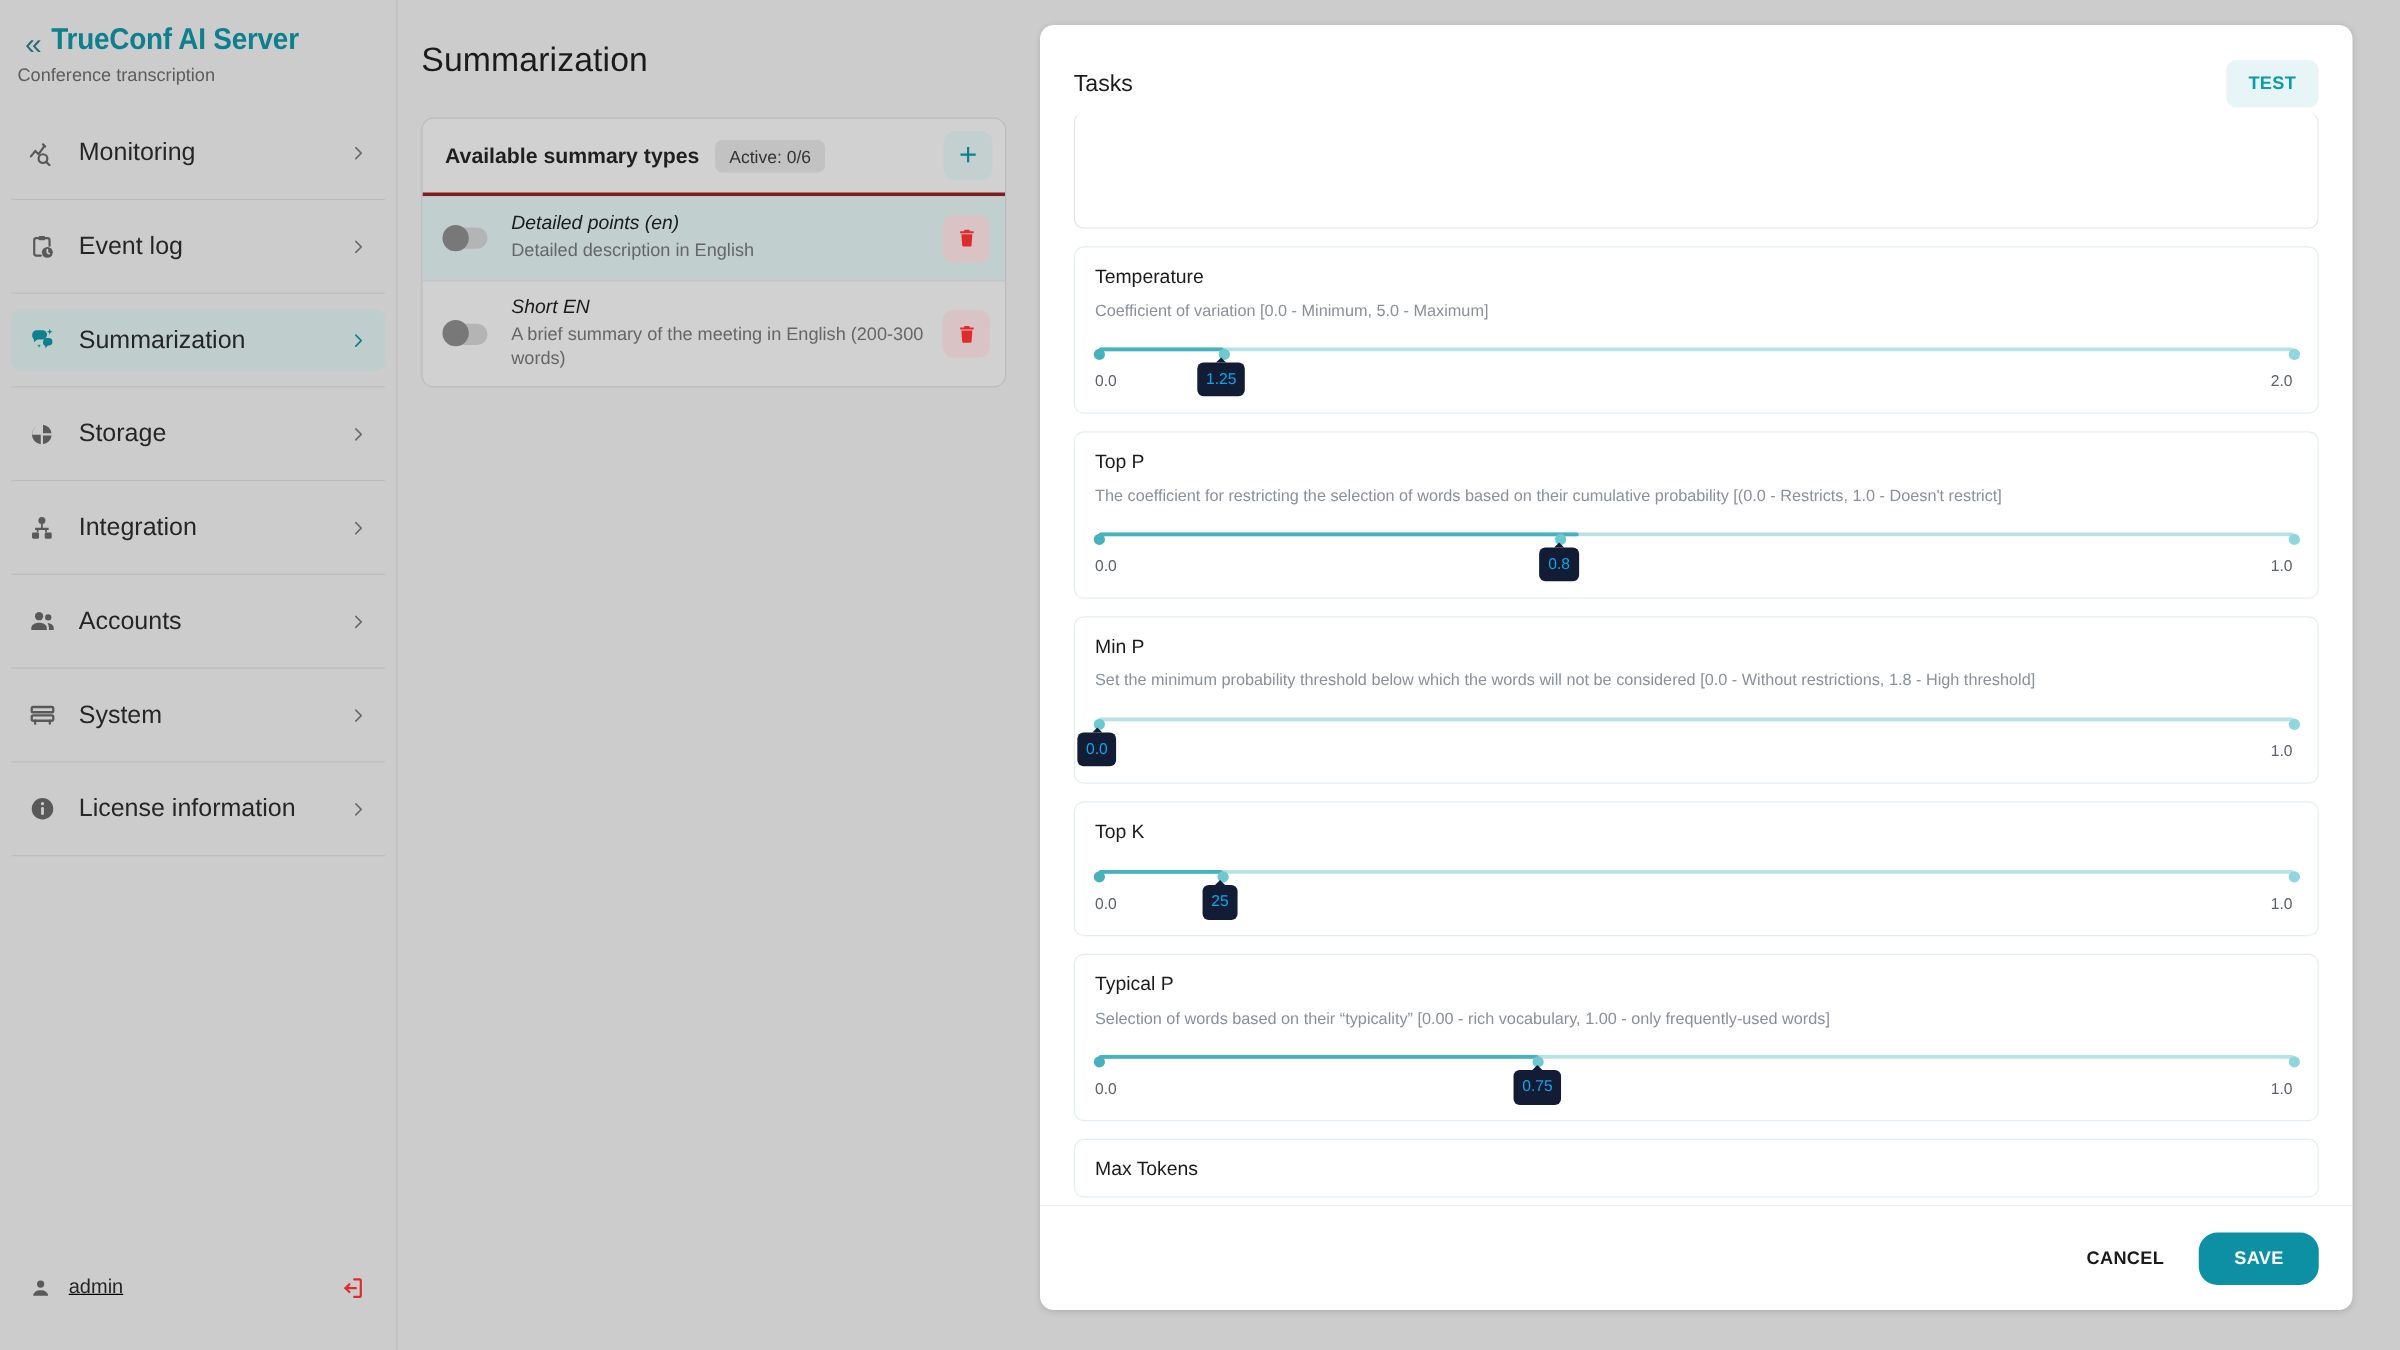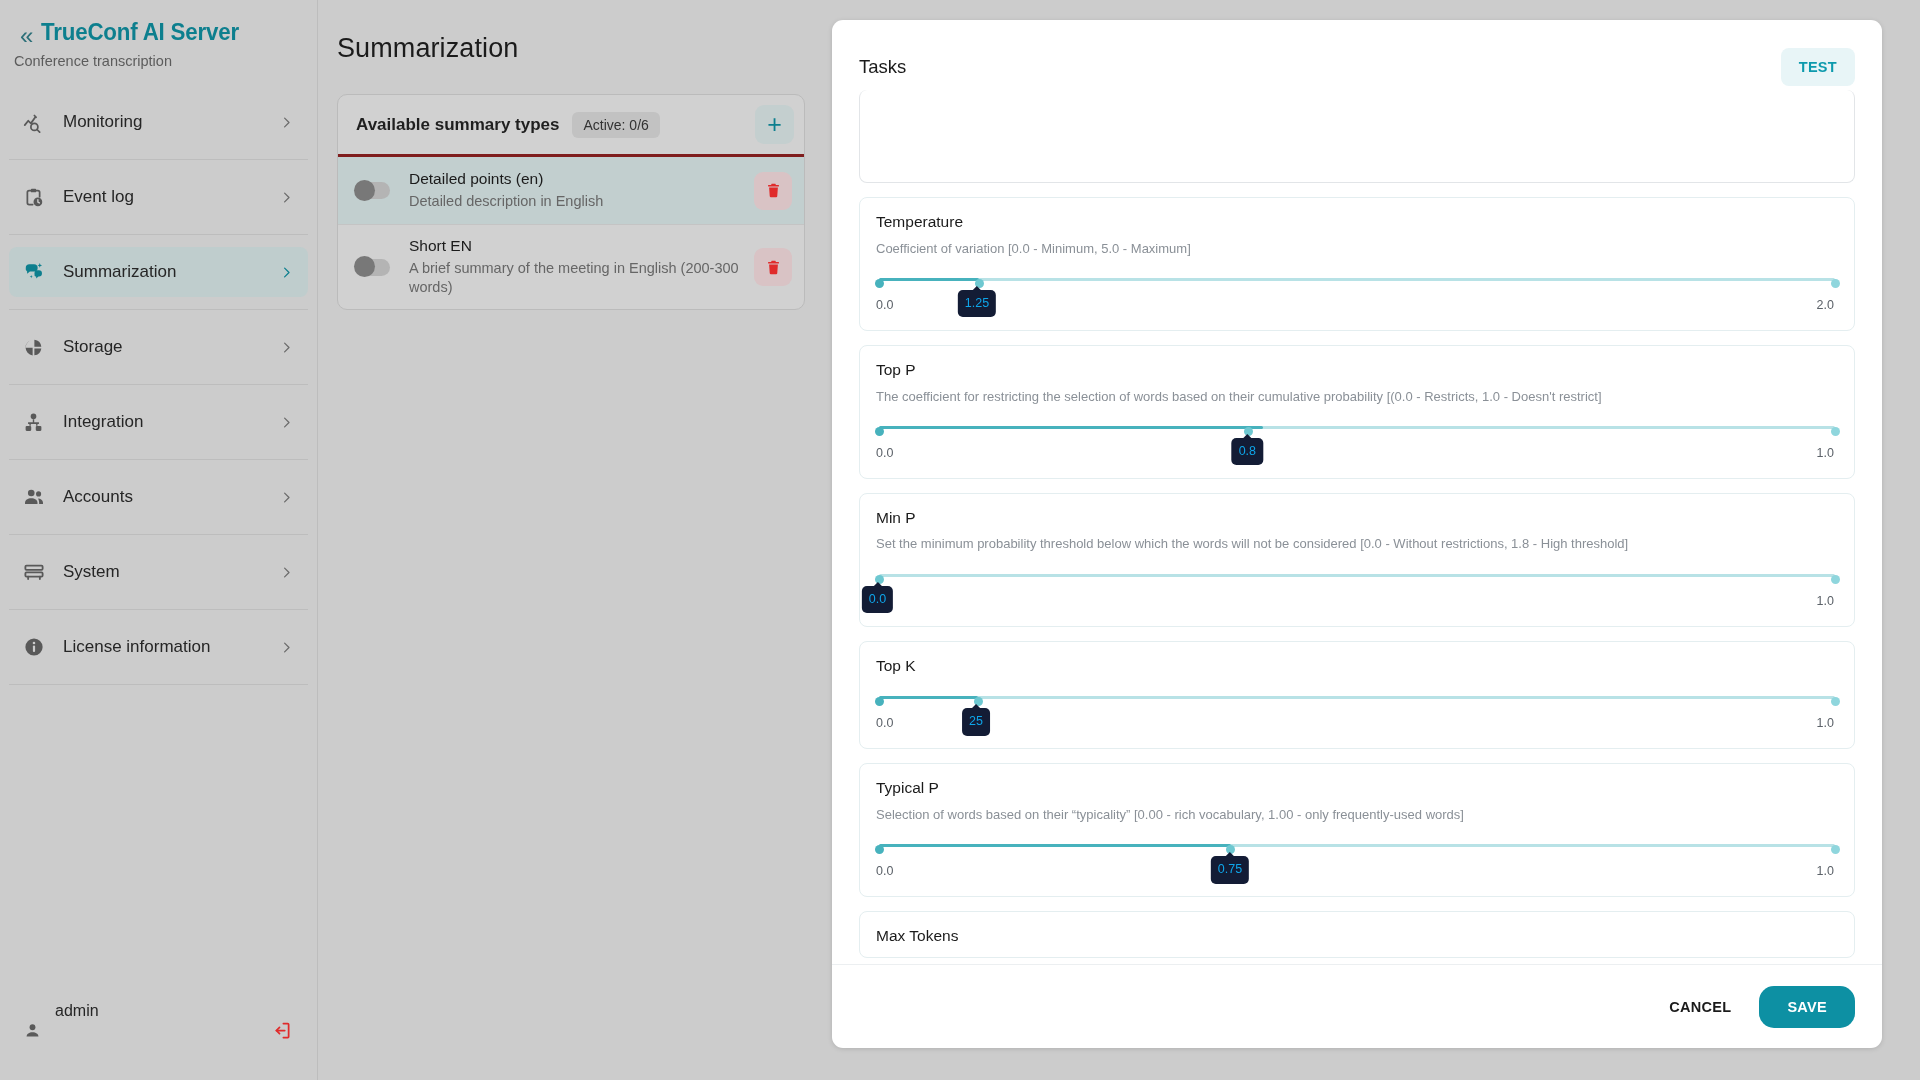--- a/index.html
+++ b/index.html
@@ -36,29 +36,29 @@
 
   .nav { margin-top: 28px; }
   .nav-item {
     display: flex; align-items: center;
     height: 50px; margin: 0 9px; padding: 0 14px;
     border-radius: 8px; cursor: pointer; position: relative;
   }
   .nav-item.active { background: #bfcdcd; }
   .nav-ico { width: 30px; display: flex; align-items: center; justify-content: flex-start; color: #595959; }
   .nav-item.active .nav-ico { color: #0d7f8e; }
-  .nav-label { font-size: 17px; color: #262626; flex: 1; padding-left: 10px; }
+  .nav-label { font-size: 20px; color: #262626; flex: 1; padding-left: 10px; }
   .nav-chevron { color: #6b6b6b; display: flex; align-items: center; }
   .nav-item.active .nav-chevron { color: #0d7f8e; }
   .nav-divider { height: 1px; background: #bdbdbd; margin: 12px 9px; }
 
   .sidebar-spacer { flex: 1; }
   .sidebar-footer {
-    display: flex; height: 56px;
-    padding: 0 24px; margin-bottom: 22px;
+    display: flex; align-items: center; height: 56px;
+    padding: 0 24px; margin-bottom: 22px; text-decoration: underline;
   }
   .sf-ico { color: #5a5a5a; display: flex; align-items: center; }
   .sf-name { font-size: 16px; color: #262626; padding-left: 14px; flex: 1; }
   .sf-logout { color: #e02b2b; display: flex; align-items: center; cursor: pointer; }
 
   
   .main { flex: 1; position: relative; padding: 20px 0 0 0; }
   .page-title {
     font-size: 27px; color: #1b1b1b; font-weight: 400;
     padding: 13px 0 0 19px; letter-spacing: 0.1px;
@@ -93,21 +93,21 @@
   .sum-row.selected { background: #c2cfcf; }
   .toggle {
     width: 34px; height: 17px; border-radius: 9px; background: #b4b4b4;
     position: relative; flex: 0 0 34px; cursor: pointer;
   }
   .toggle .knob {
     position: absolute; left: -2px; top: -2.5px;
     width: 21px; height: 21px; border-radius: 50%; background: #787878;
   }
   .sum-text { flex: 1; padding-left: 19px; padding-right: 12px; }
-  .sum-title { font-size: 15.5px; color: #1b1b1b; line-height: 1.35; }
+  .sum-title { font-size: 15.5px; color: #1b1b1b; line-height: 1.35; font-style: italic; }
   .sum-desc { font-size: 14.5px; color: #666; line-height: 1.35; padding-top: 2px; }
   .del-btn {
     width: 38px; height: 38px; border-radius: 9px; background: #d9c3c5;
     display: flex; align-items: center; justify-content: center;
     cursor: pointer; flex: 0 0 38px;
   }
 
   
   .tasks-panel {
     position: absolute; left: 514px; top: 20px;

